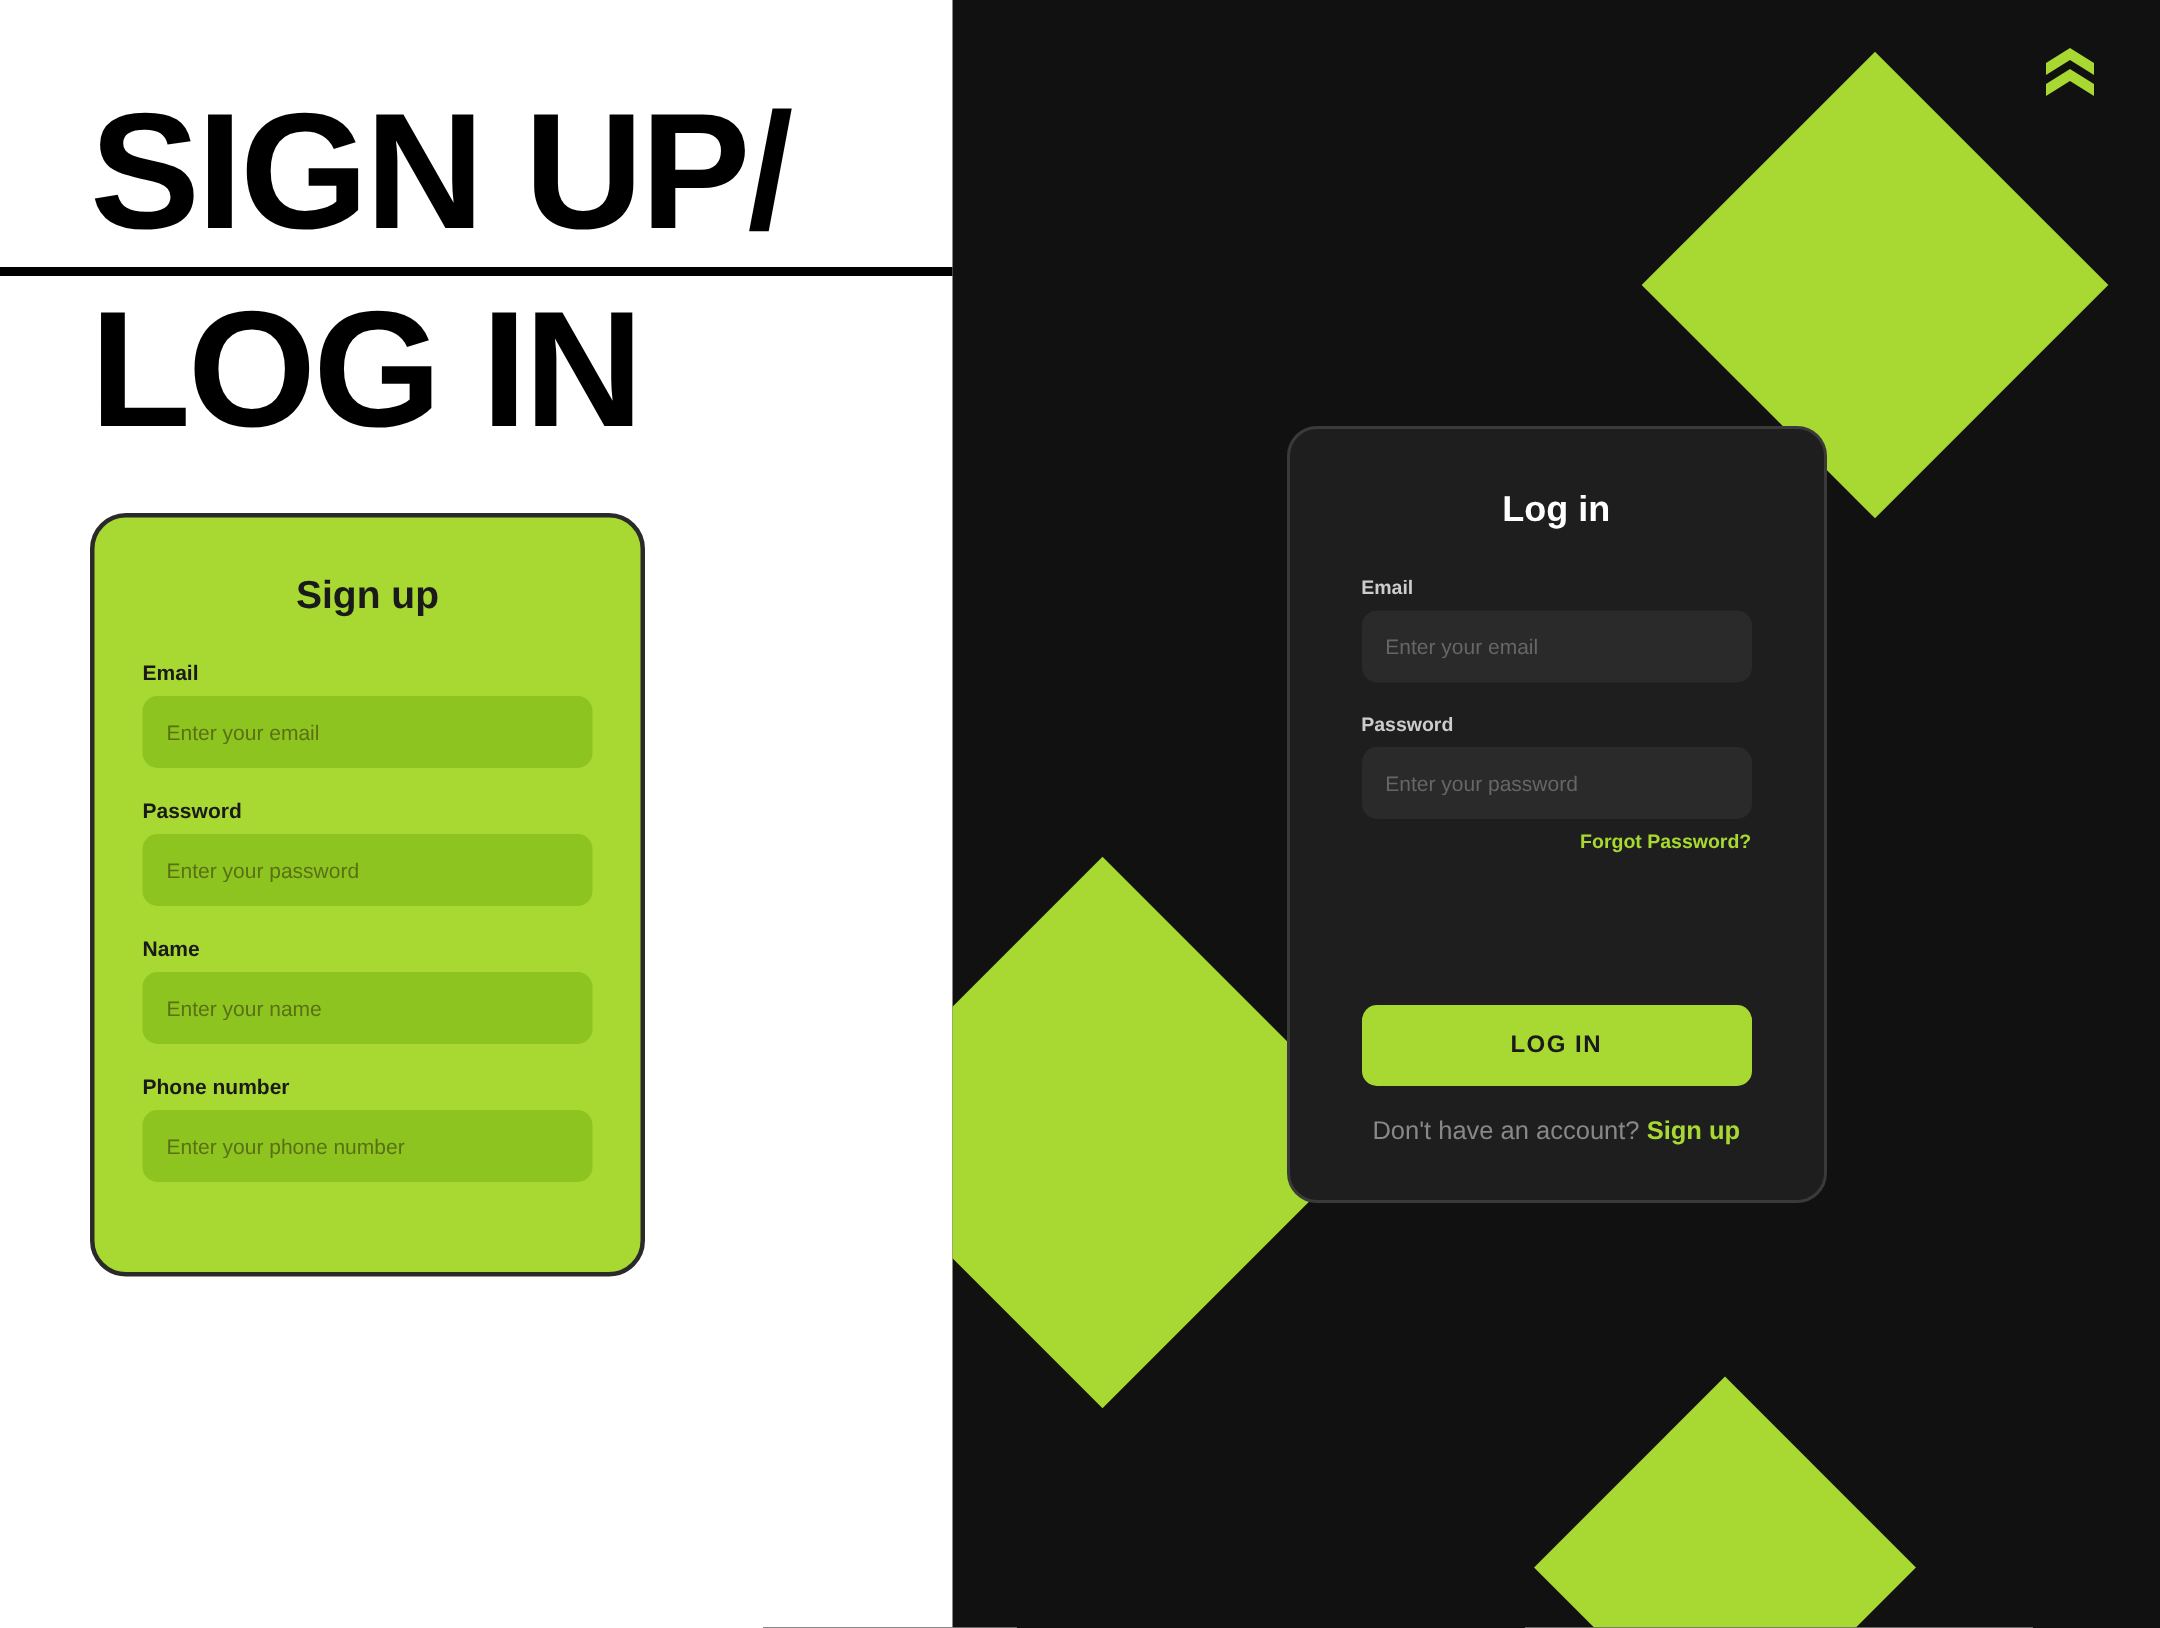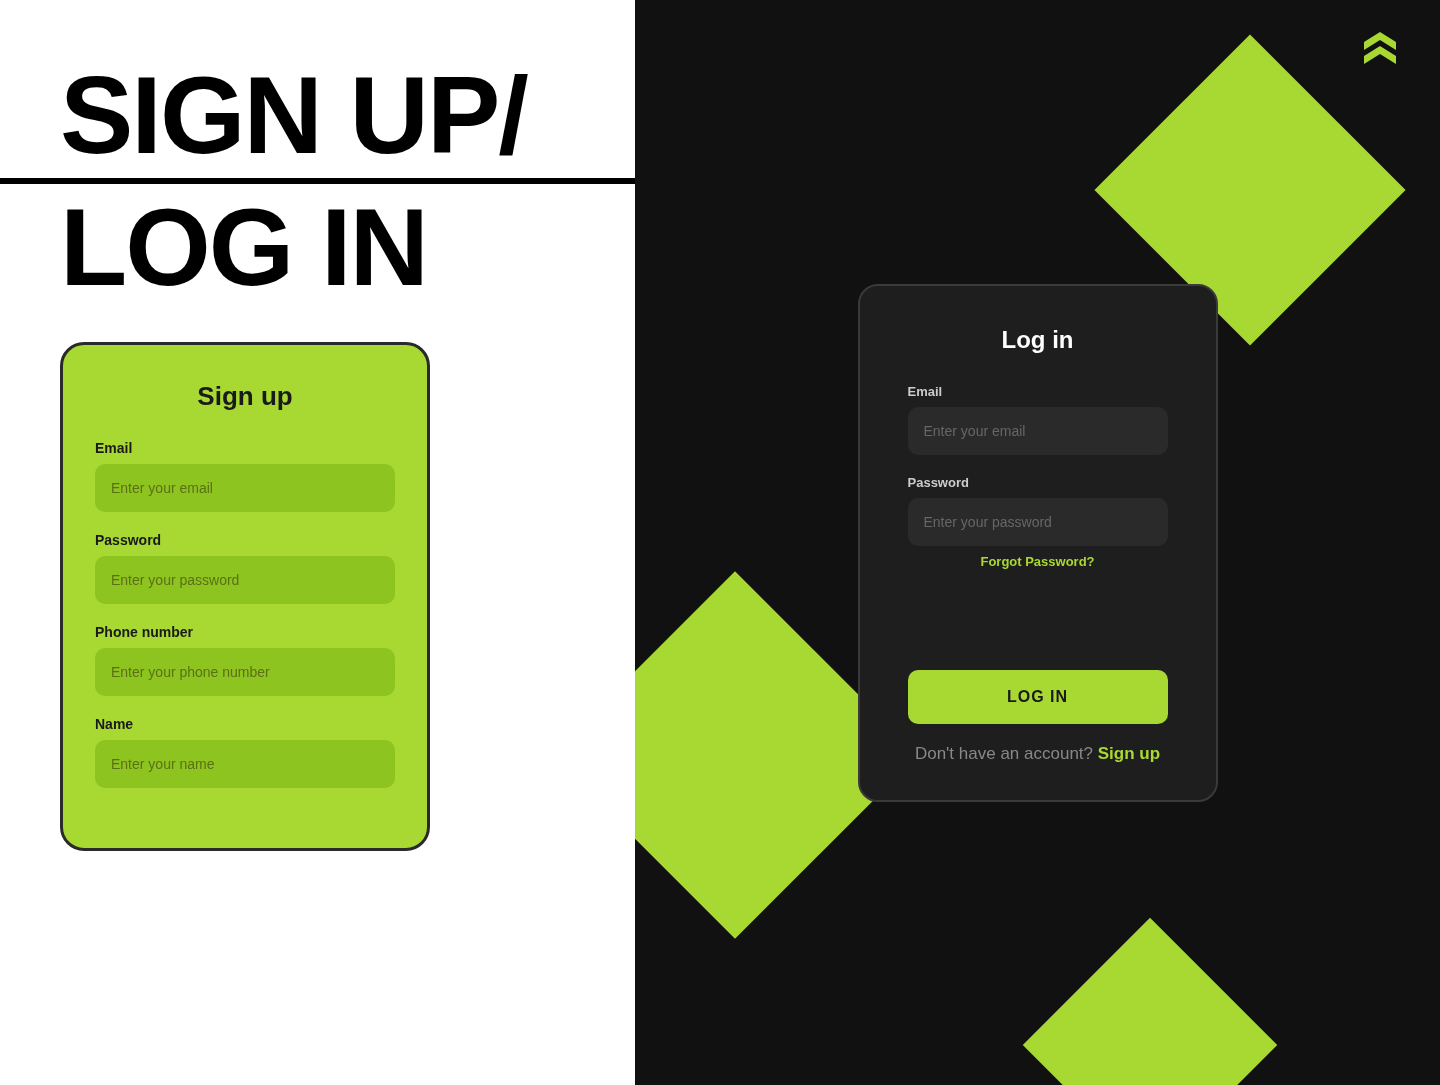--- a/index.html
+++ b/index.html
@@ -192,21 +192,21 @@
       font-size: 14px;
       color: #888888;
       outline: none;
     }
 
     .form-input-dark::placeholder {
       color: #666666;
     }
 
     .forgot-password {
-      text-align: center;
+      text-align: right;
       margin-bottom: 16px;
       margin-top: 6px;
     }
 
     .forgot-password-link {
       color: #a8d832;
       font-size: 13px;
       font-weight: 600;
       text-decoration: none;
       cursor: pointer;
@@ -261,27 +261,27 @@
       <label class="form-label">Email</label>
       <input class="form-input-green" type="email" placeholder="Enter your email" style="">
     </div>
 
     <div class="form-group">
       <label class="form-label">Password</label>
       <input class="form-input-green" type="password" placeholder="Enter your password" style="">
     </div>
 
     <div class="form-group">
+      <label class="form-label">Name</label>
+      <input class="form-input-green" type="text" placeholder="Enter your name" style="">
+    </div>
+
+    <div class="form-group">
       <label class="form-label">Phone number</label>
       <input class="form-input-green" type="tel" placeholder="Enter your phone number" style="">
-    </div>
-
-    <div class="form-group">
-      <label class="form-label">Name</label>
-      <input class="form-input-green" type="text" placeholder="Enter your name" style="">
     </div>
   </div>
 </div>
 
 <div class="right-panel">
 
   <div class="diamond-1"></div>
   <div class="diamond-2"></div>
   <div class="diamond-3"></div>
 

